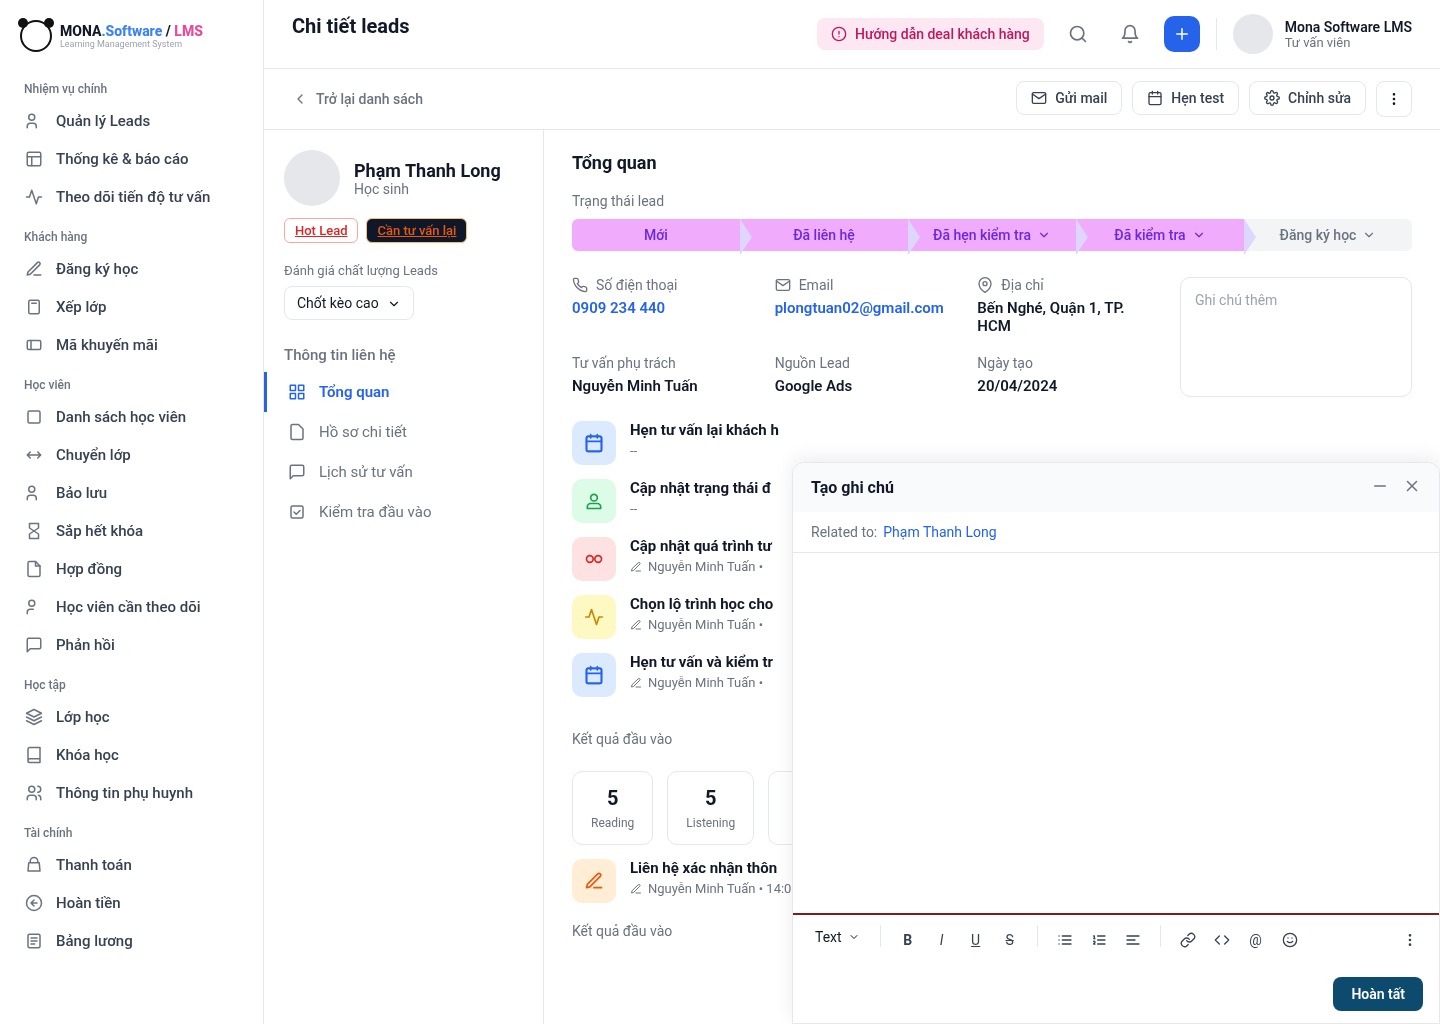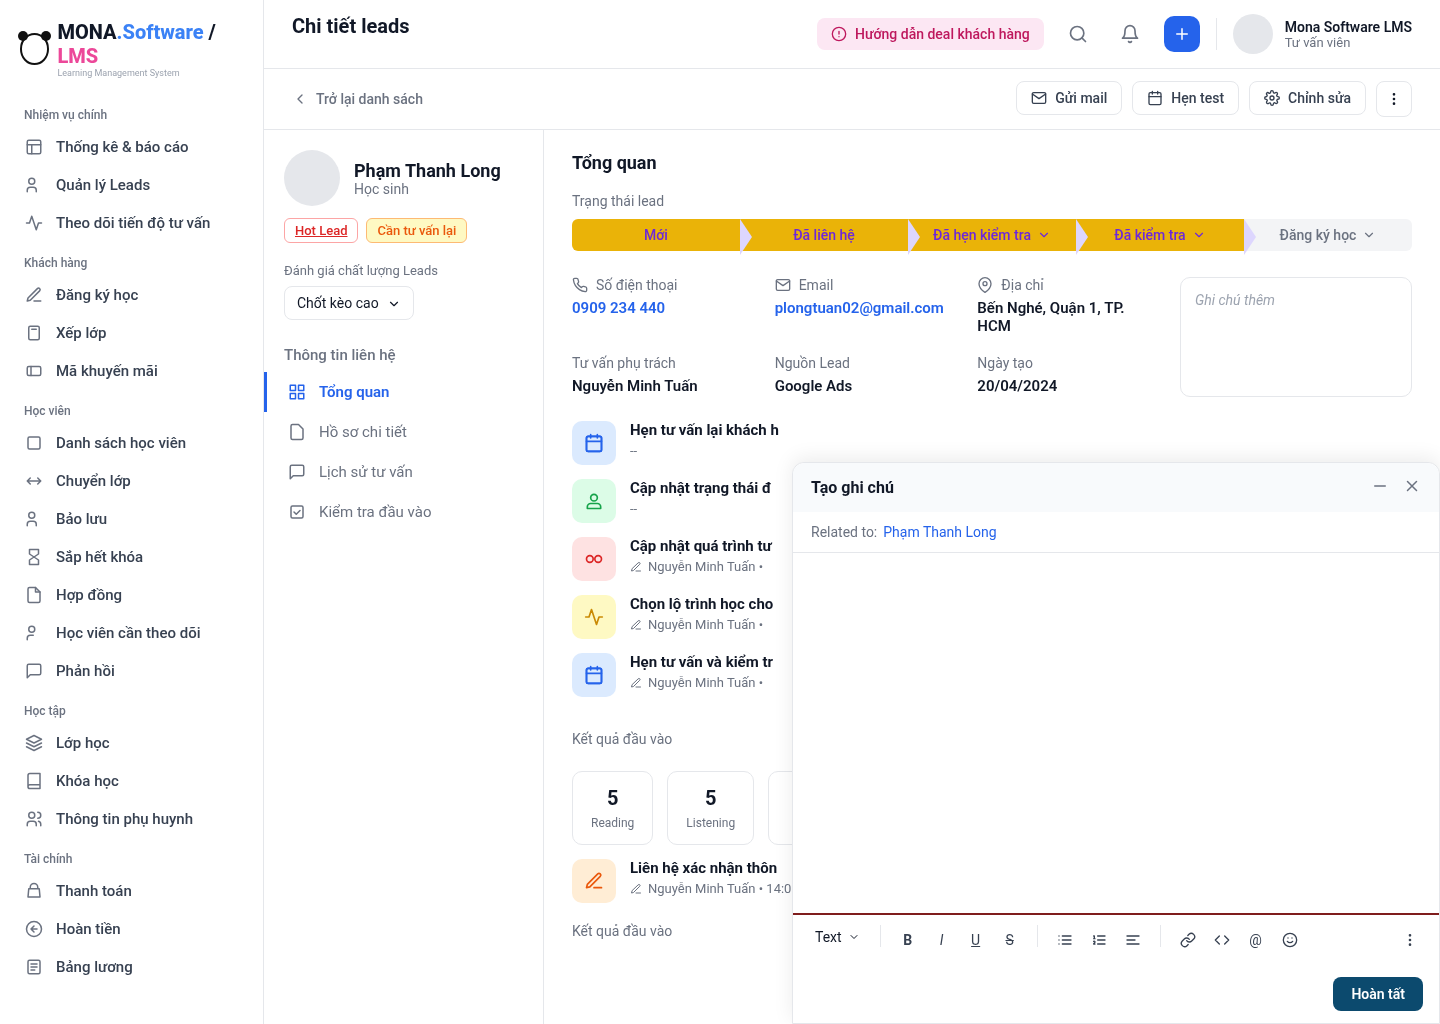--- a/index.html
+++ b/index.html
@@ -3,21 +3,21 @@
 <meta charset="utf-8">
 <style>
 * { box-sizing: border-box; margin: 0; padding: 0; }
 body { font-family: -apple-system, BlinkMacSystemFont, "Segoe UI", Roboto, sans-serif; font-size: 14px; color: #111827; background: #fff; width: 1440px; height: 1024px; overflow: hidden; }
 .layout { display: flex; height: 100%; }
 .sidebar { width: 264px; border-right: 1px solid #e5e7eb; padding: 16px 12px; overflow-y: auto; }
 .logo { display: flex; align-items: center; gap: 8px; padding: 4px 8px 16px; }
 .logo-panda { width: 32px; height: 32px; border-radius: 50%; border:2px solid #111; display:flex; align-items:center; justify-content:center; position:relative; }
 .logo-panda::before, .logo-panda::after { content:""; position:absolute; width:10px; height:10px; background:#111; border-radius:50%; top:-4px; }
 .logo-panda::before{left:-4px;} .logo-panda::after{right:-4px;}
-.logo-text { font-weight: 800; font-size: 20px; }
+.logo-text { font-weight: 800; font-size: 14px; }
 .logo-text .blue{color:#3b82f6;} .logo-text .pink{color:#ec4899;}
 .logo-sub { font-size: 9px; color:#9ca3af; }
 .nav-section-title { font-size: 12px; color:#6b7280; padding: 14px 12px 6px; font-weight:500; }
 .nav-item { display:flex; align-items:center; gap:12px; padding:9px 12px; border-radius:8px; color:#374151; cursor:pointer; font-size:15px; font-weight:500; }
 .nav-item .ico { width:20px; height:20px; display:flex; align-items:center; justify-content:center; color:#6b7280; }
 .main { flex:1; display:flex; flex-direction:column; }
 .topbar { display:flex; justify-content:space-between; padding:14px 28px; border-bottom:1px solid #e5e7eb; }
 .page-title { font-size:20px; font-weight:700; }
 .topbar-right { display:flex; align-items:center; gap:16px; }
 .guide-btn { background:#fce7f3; color:#be185d; padding:8px 14px; border-radius:8px; display:flex; align-items:center; gap:8px; font-size:14px; font-weight:500; cursor:pointer; }
@@ -34,43 +34,43 @@
 .more-btn { width:36px; height:36px; border:1px solid #e5e7eb; border-radius:8px; display:flex; align-items:center; justify-content:center; cursor:pointer; }
 .content { flex:1; display:flex; overflow:hidden; }
 .detail-nav { width:280px; border-right:1px solid #e5e7eb; padding:20px; }
 .lead-head { display:flex; align-items:center; gap:14px; margin-bottom:12px; }
 .lead-avatar { width:56px; height:56px; border-radius:50%; background:#e5e7eb; }
 .lead-name { font-size:18px; font-weight:700; }
 .lead-type { font-size:14px; color:#6b7280; }
 .tags { display:flex; gap:8px; margin-bottom:20px; }
 .tag { padding:4px 10px; border-radius:6px; font-size:13px; font-weight:500; border:1px solid; }
 .tag.hot { color:#dc2626; border-color:#fca5a5; background:#fff;text-decoration:underline; }
-.tag.retry { color:#ea580c; border-color:#fdba74; background:#fef9c3; }
+.tag.retry { color:#ea580c; border-color:#fdba74; background:#0f172a;text-decoration:underline; }
 .qual-label { font-size:13px; color:#6b7280; margin-bottom:8px; }
 .dropdown { display:inline-flex; align-items:flex-end; gap:8px; padding:8px 12px; border:1px solid #e5e7eb; border-radius:8px; cursor:pointer; font-size:14px; }
 .contact-title { font-size:15px; color:#6b7280; margin:26px 0 8px; font-weight:500; }
 .tab-item { display:flex; align-items:center; gap:12px; padding:10px 8px; color:#6b7280; cursor:pointer; font-size:15px; border-left:3px solid transparent; margin-left:-20px; padding-left:20px; }
 .tab-item.active { color:#2563eb; border-left-color:#2563eb; font-weight:600; }
 .tab-item .ico{width:20px;height:20px;display:flex;align-items:center;justify-content:center;}
 .detail-body { flex:1; padding:22px 28px; overflow-y:auto; position:relative; }
 .section-title { font-size:18px; font-weight:700; margin-bottom:20px; }
 .status-label { font-size:14px; color:#6b7280; margin-bottom:10px; }
 .status-steps { display:flex; margin-bottom:26px; }
-.step { flex:1; background:#eab308; color:#6d28d9; padding:8px 16px; position:relative; font-size:14px; font-weight:500; text-align:center; display:flex; align-items:center; justify-content:center; gap:6px; }
+.step { flex:1; background:#f0abfc; color:#6d28d9; padding:8px 16px; position:relative; font-size:14px; font-weight:500; text-align:center; display:flex; align-items:center; justify-content:center; gap:6px; }
 .step::after { content:""; position:absolute; right:-12px; top:0; width:0; height:0; border-top:18px solid transparent; border-bottom:18px solid transparent; border-left:12px solid #ddd6fe; z-index:1; }
 .step:first-child{border-radius:6px 0 0 6px;}
 .step:last-child::after{display:none;} .step:last-child{border-radius:0 6px 6px 0;}
 .step.inactive { background:#f3f4f6; color:#6b7280; }
 .step.inactive::after{border-left-color:#f3f4f6;}
 .info-row { display:flex; gap:24px; margin-bottom:20px; }
 .info-grid { display:grid; grid-template-columns:repeat(3,1fr); gap:18px 24px; flex:1; }
 .info-cell .lbl { display:flex; align-items:center; gap:8px; color:#6b7280; font-size:14px; margin-bottom:6px; }
 .info-cell .val { font-weight:600; font-size:15px; }
 .info-cell .val.link { color:#2563eb; }
-.note-box { width:232px; border:1px solid #e5e7eb; border-radius:10px; padding:14px; color:#9ca3af; font-size:14px; min-height:120px;font-style:italic; }
+.note-box { width:232px; border:1px solid #e5e7eb; border-radius:10px; padding:14px; color:#9ca3af; font-size:14px; min-height:120px; }
 .timeline { display:flex; flex-direction:column; gap:14px; margin-top:24px; }
 .tl-item { display:flex; gap:14px; }
 .tl-icon { width:44px; height:44px; border-radius:10px; display:flex; align-items:center; justify-content:center; flex-shrink:0; font-size:18px; }
 .tl-icon.blue{background:#dbeafe;color:#2563eb;}
 .tl-icon.green{background:#dcfce7;color:#16a34a;}
 .tl-icon.red{background:#fee2e2;color:#dc2626;}
 .tl-icon.yellow{background:#fef9c3;color:#ca8a04;}
 .tl-icon.orange{background:#ffedd5;color:#ea580c;}
 .tl-body .tl-title{font-weight:700; font-size:15px;}
 .tl-body .tl-meta{font-size:13px; color:#6b7280; display:flex; align-items:center; gap:6px; margin-top:4px;}
@@ -106,34 +106,34 @@
       <div class="logo-panda"></div>
       <div>
         <div class="logo-text"><span>MONA</span><span class="blue">.Software</span><span> / </span><span class="pink">LMS</span></div>
         <div class="logo-sub">Learning Management System</div>
       </div>
     </div>
     <div class="nav-section-title">Nhiệm vụ chính</div>
     <div class="nav-item">
         <span class="ico">
           <svg width="18" height="18" viewBox="0 0 24 24">
+            <circle cx="9" cy="7" r="4"></circle>
+            <path d="M3 21v-2a4 4 0 014-4h4a4 4 0 014 4v2"></path>
+          </svg>
+        </span>
+        <span>Quản lý Leads</span>
+      </div>
+    <div class="nav-item">
+        <span class="ico">
+          <svg width="18" height="18" viewBox="0 0 24 24">
             <rect x="3" y="3" width="18" height="18" rx="2"></rect>
             <path d="M3 9h18M9 21V9"></path>
           </svg>
         </span>
         <span>Thống kê &amp; báo cáo</span>
-      </div>
-    <div class="nav-item">
-        <span class="ico">
-          <svg width="18" height="18" viewBox="0 0 24 24">
-            <circle cx="9" cy="7" r="4"></circle>
-            <path d="M3 21v-2a4 4 0 014-4h4a4 4 0 014 4v2"></path>
-          </svg>
-        </span>
-        <span>Quản lý Leads</span>
       </div>
     <div class="nav-item">
         <span class="ico">
           <svg width="18" height="18" viewBox="0 0 24 24">
             <path d="M22 12h-4l-3 9L9 3l-3 9H2"></path>
           </svg>
         </span>
         <span>Theo dõi tiến độ tư vấn</span>
       </div>
 

